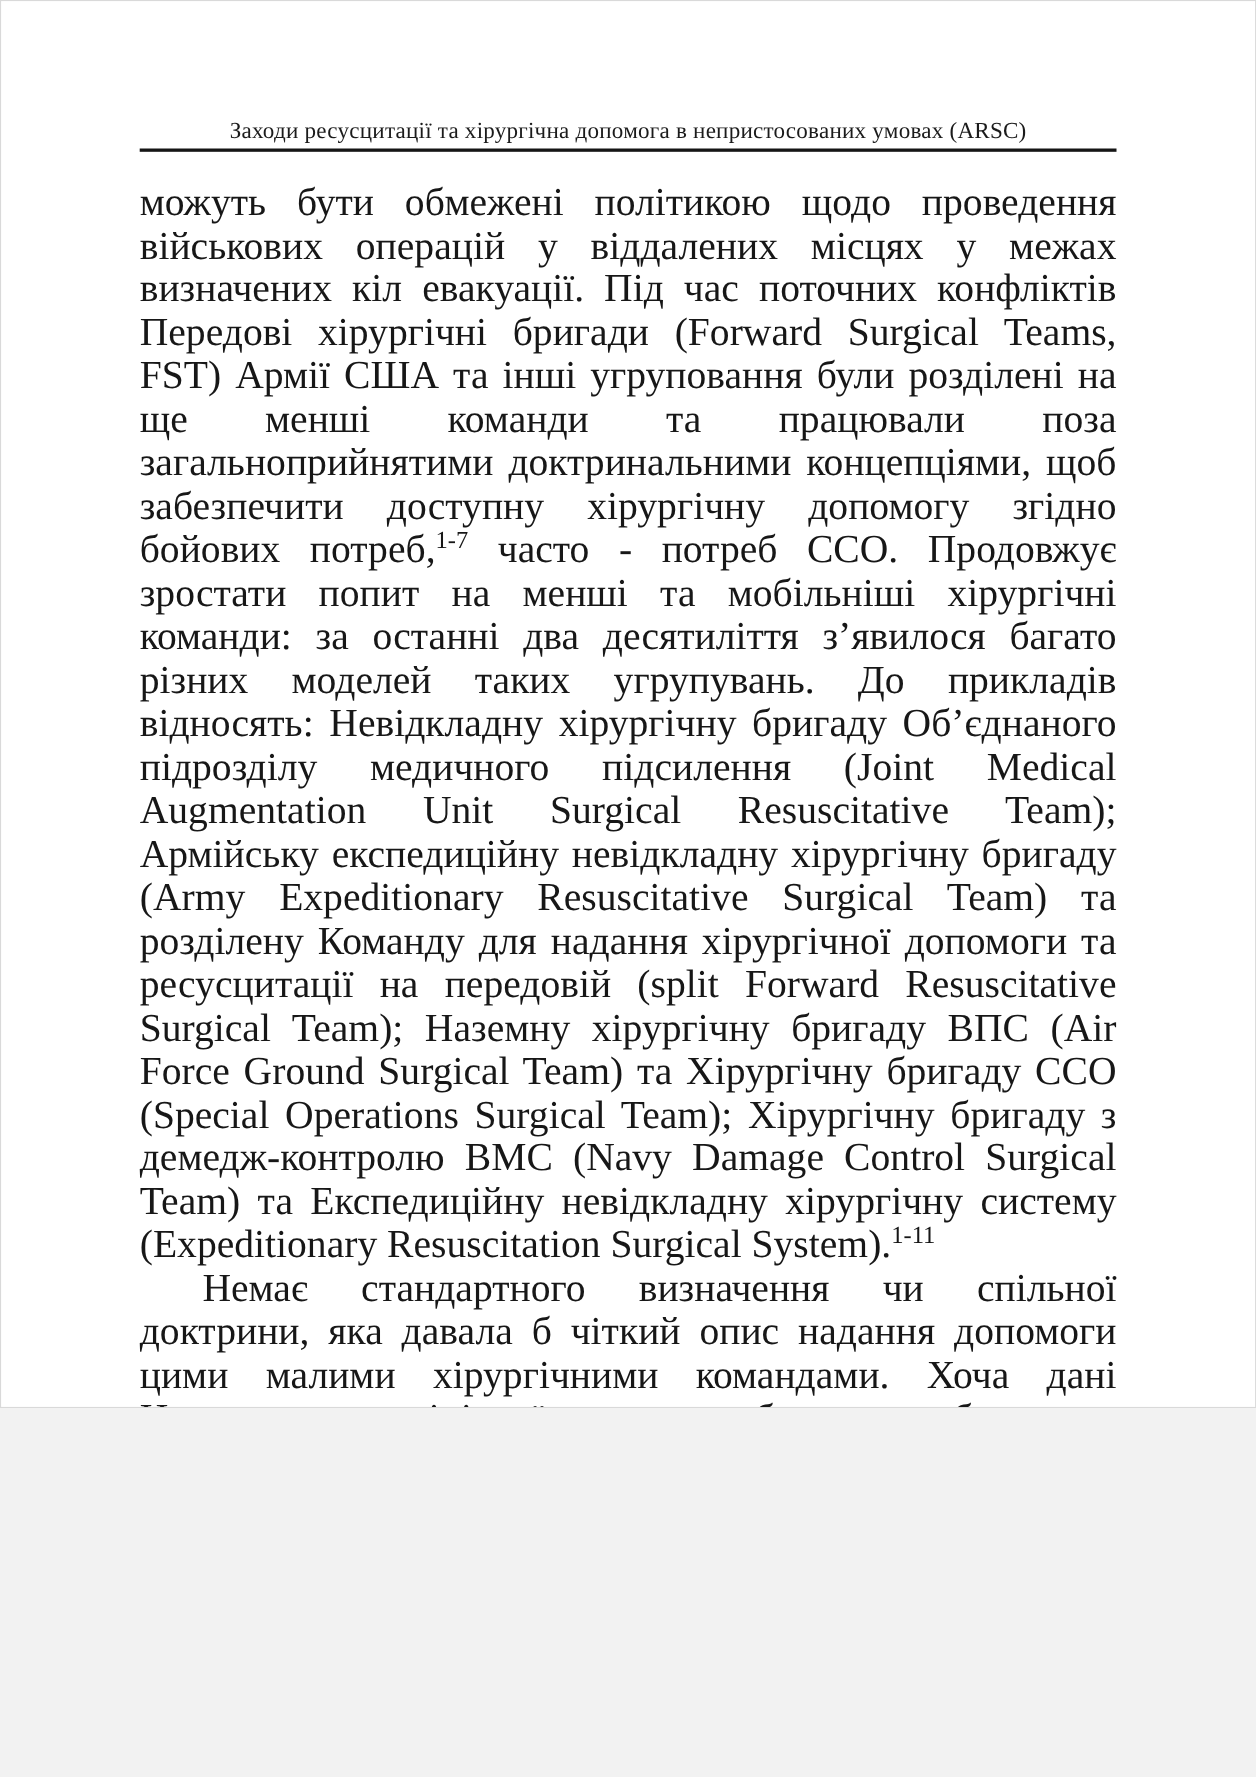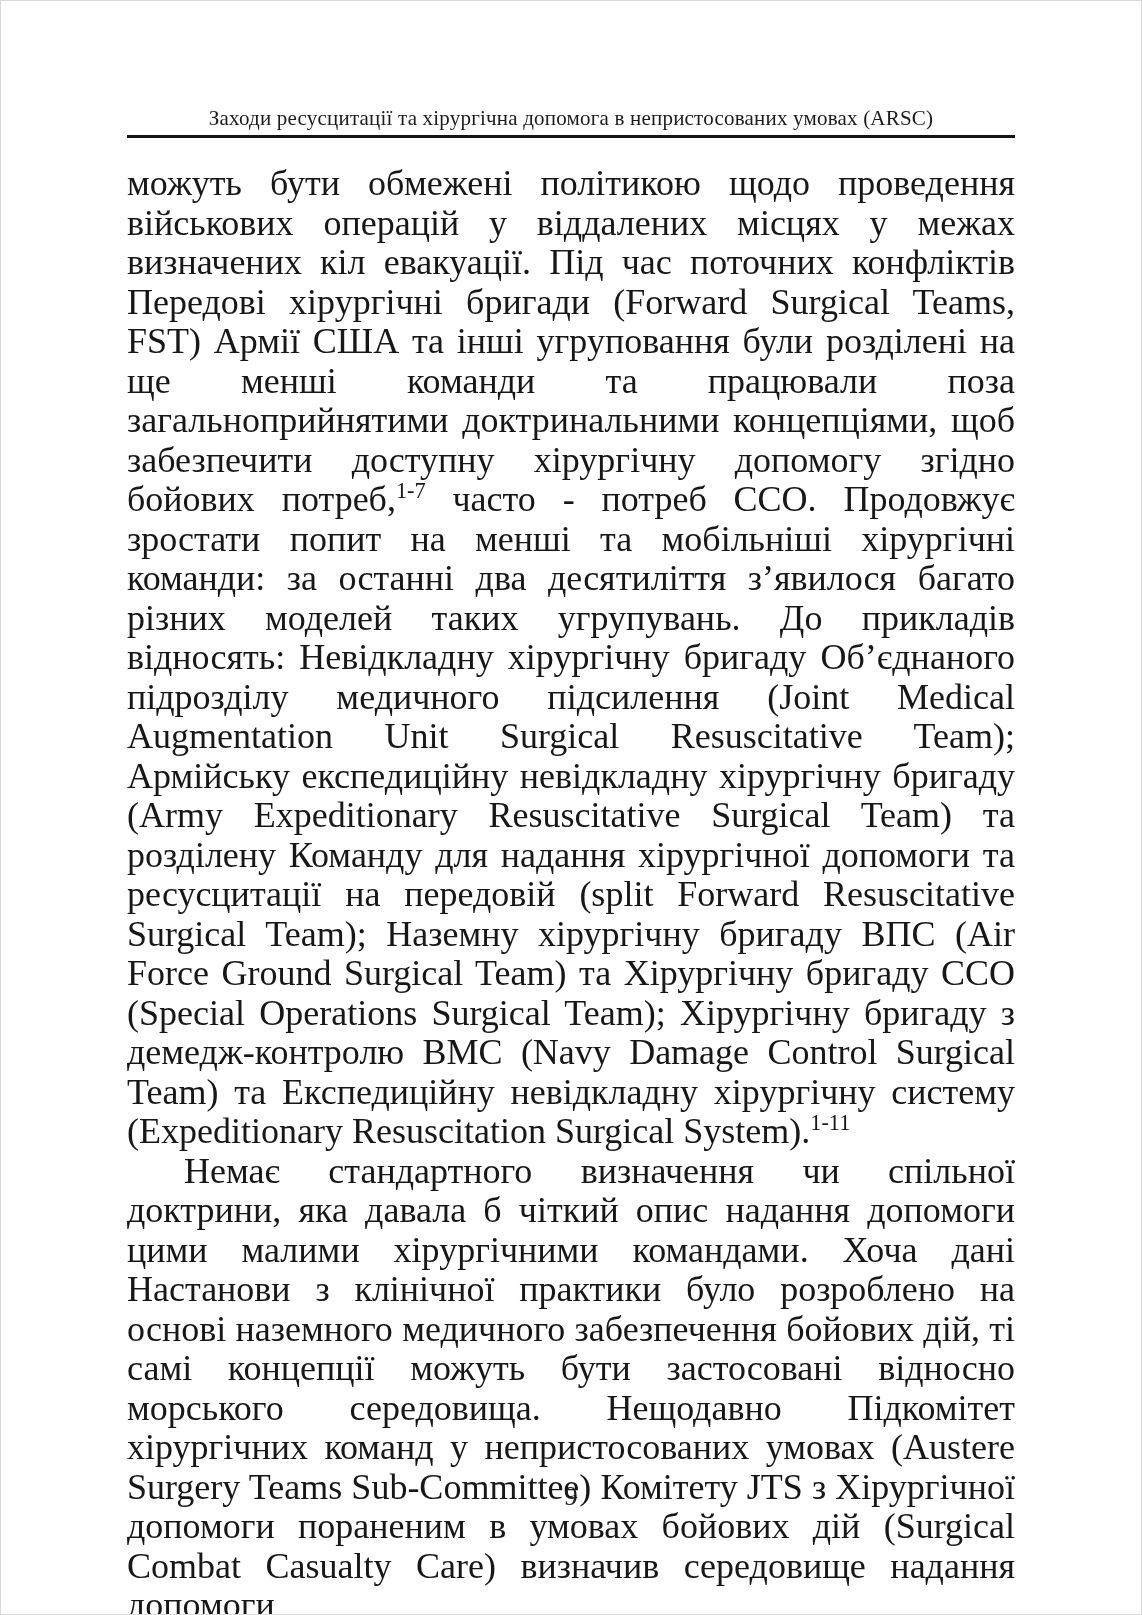--- a/index.html
+++ b/index.html
@@ -4,21 +4,21 @@
 <style>
   * { box-sizing: border-box; }
   html, body { margin: 0; padding: 0; }
   body {
     background: #f2f2f2;
     font-family: "Liberation Serif", "DejaVu Serif", serif;
   }
   .page {
     position: relative;
     width: 1142px;
-    height: 1615px;
+    height: 1280px;
     margin: 0 auto;
     background: #ffffff;
     border: 1px solid #d9d9d9;
     overflow: hidden;
     color: #1a1a1a;
     padding-left: 31px;
   }
   .header-title {
     position: absolute;
     top: 104px;

